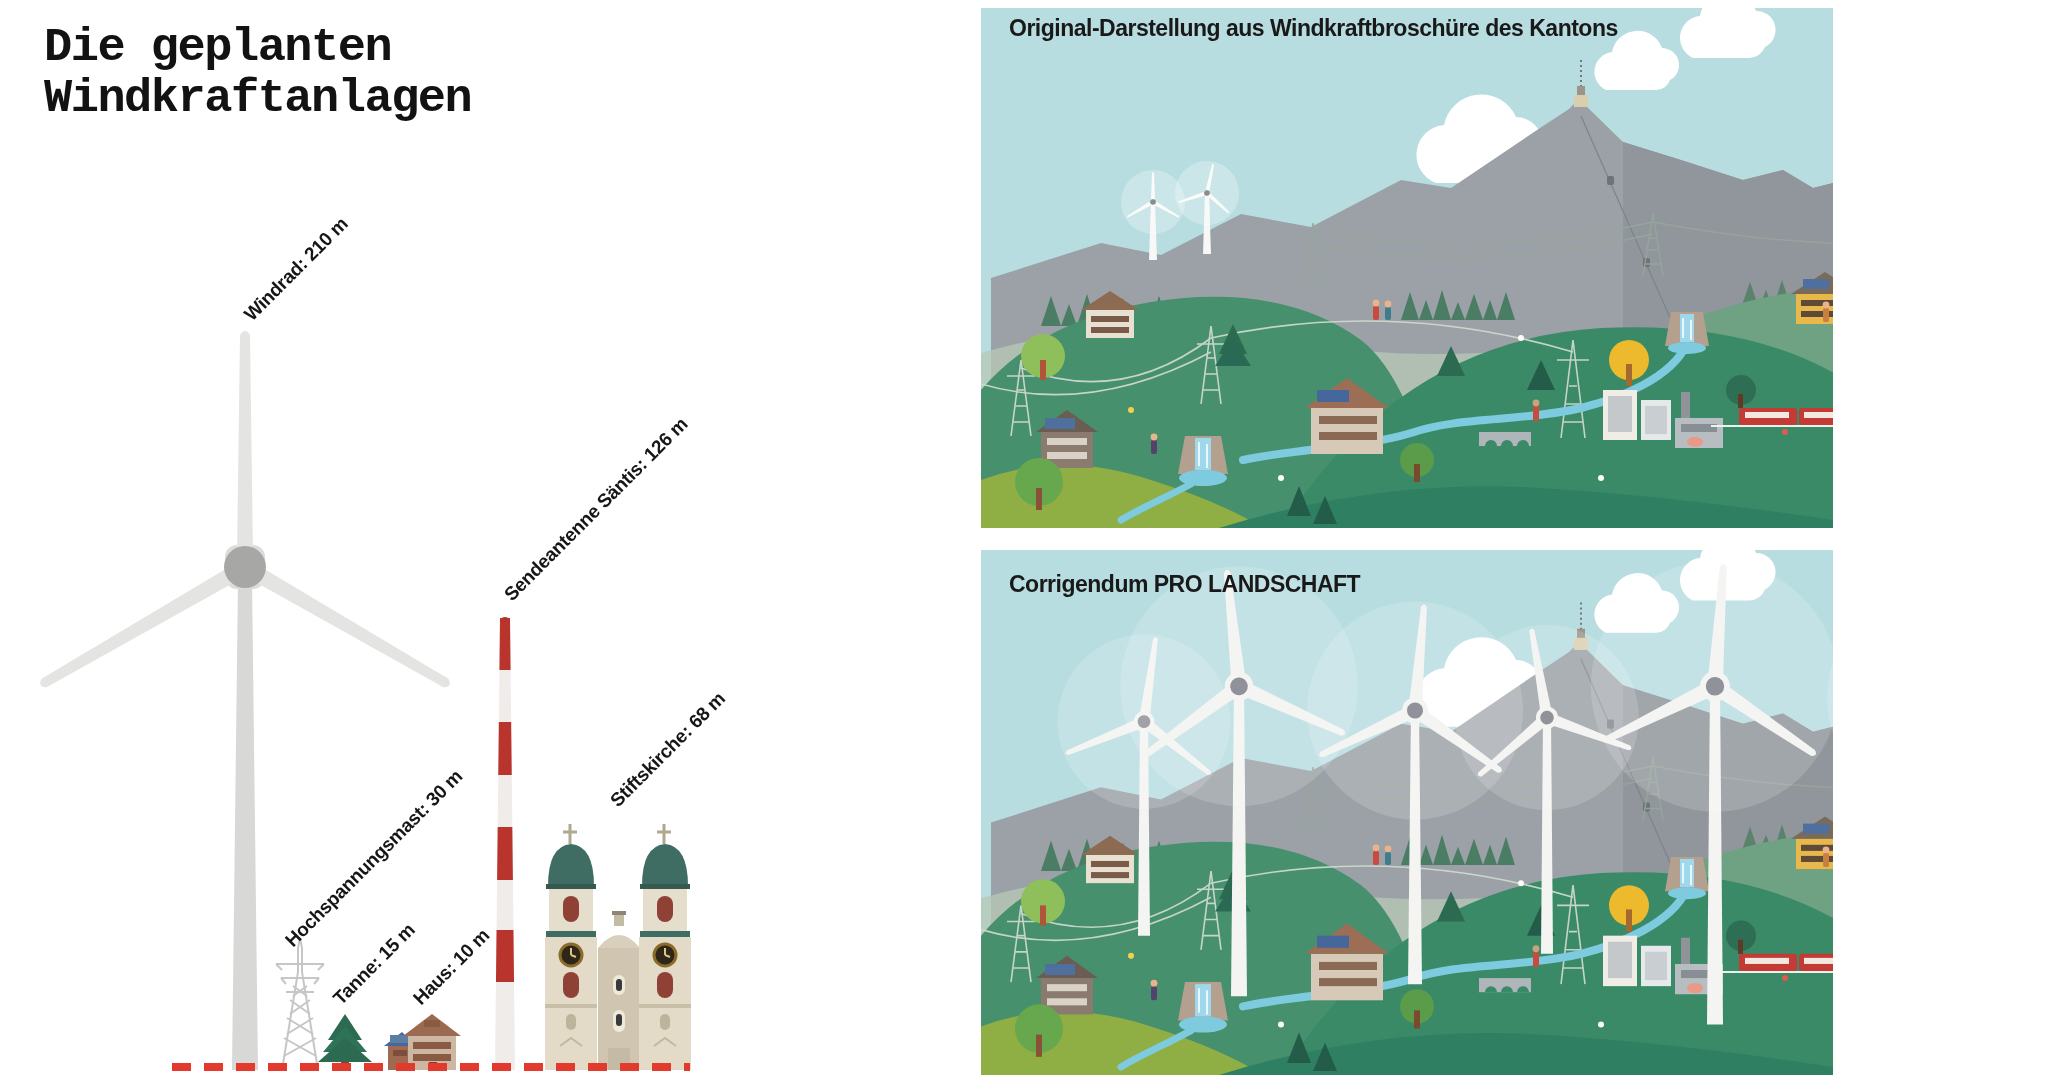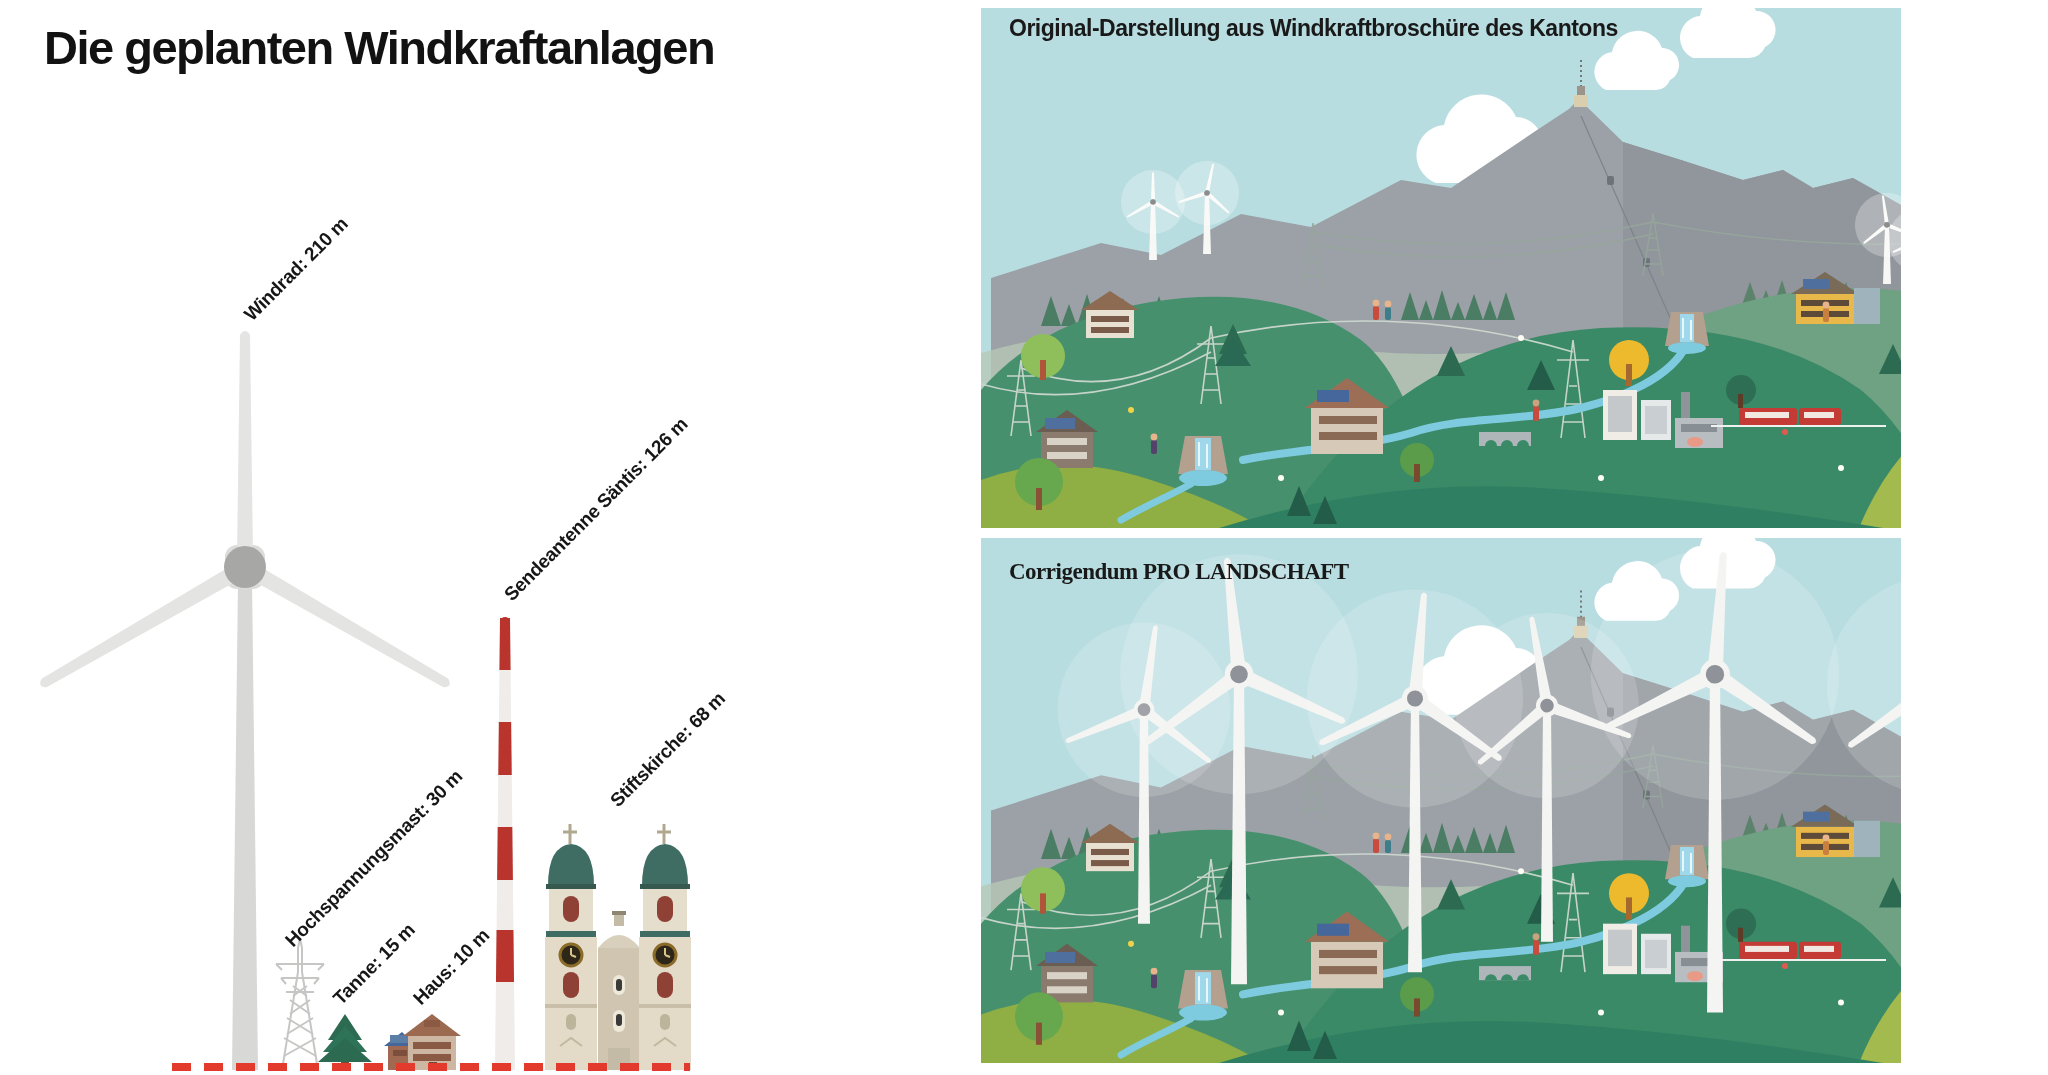--- a/index.html
+++ b/index.html
@@ -1,24 +1,24 @@
 <!DOCTYPE html>
 <html><head>
 <meta charset="utf-8">
 <style>
   html,body{margin:0;padding:0;background:#ffffff;}
   .canvas{position:relative;width:2048px;height:1075px;background:#ffffff;overflow:hidden;
           font-family:"Liberation Sans",sans-serif;}
   .main-title{position:absolute;left:44px;top:22px;width:700px;
               font-size:47px;font-weight:bold;line-height:1.09;color:#121212;
-              letter-spacing:-1.5px;}
+              letter-spacing:-1.5px;font-family:Liberation Mono, monospace;}
   .left-diagram{position:absolute;left:0;top:0;}
-  .panel{position:absolute;left:981px;width:920px;background:#b8dde0;overflow:hidden;}
+  .panel{position:absolute;left:981px;width:852px;background:#b8dde0;overflow:hidden;}
   .panel-top{top:8px;height:520px;}
-  .panel-bottom{top:538px;height:525px;font-family:Liberation Serif, serif;}
+  .panel-bottom{top:550px;height:525px;}
   .panel-title{position:absolute;left:28px;font-size:23px;font-weight:bold;color:#191919;
                letter-spacing:-0.5px;white-space:nowrap;}
   .panel-top .panel-title{top:7px;}
   .panel-bottom .panel-title{top:21px;}
   .diagram-label{font-weight:bold;font-size:19px;fill:#161616;letter-spacing:-0.3px;}
   svg{display:block;}
 </style>
 </head>
 <body>
 

